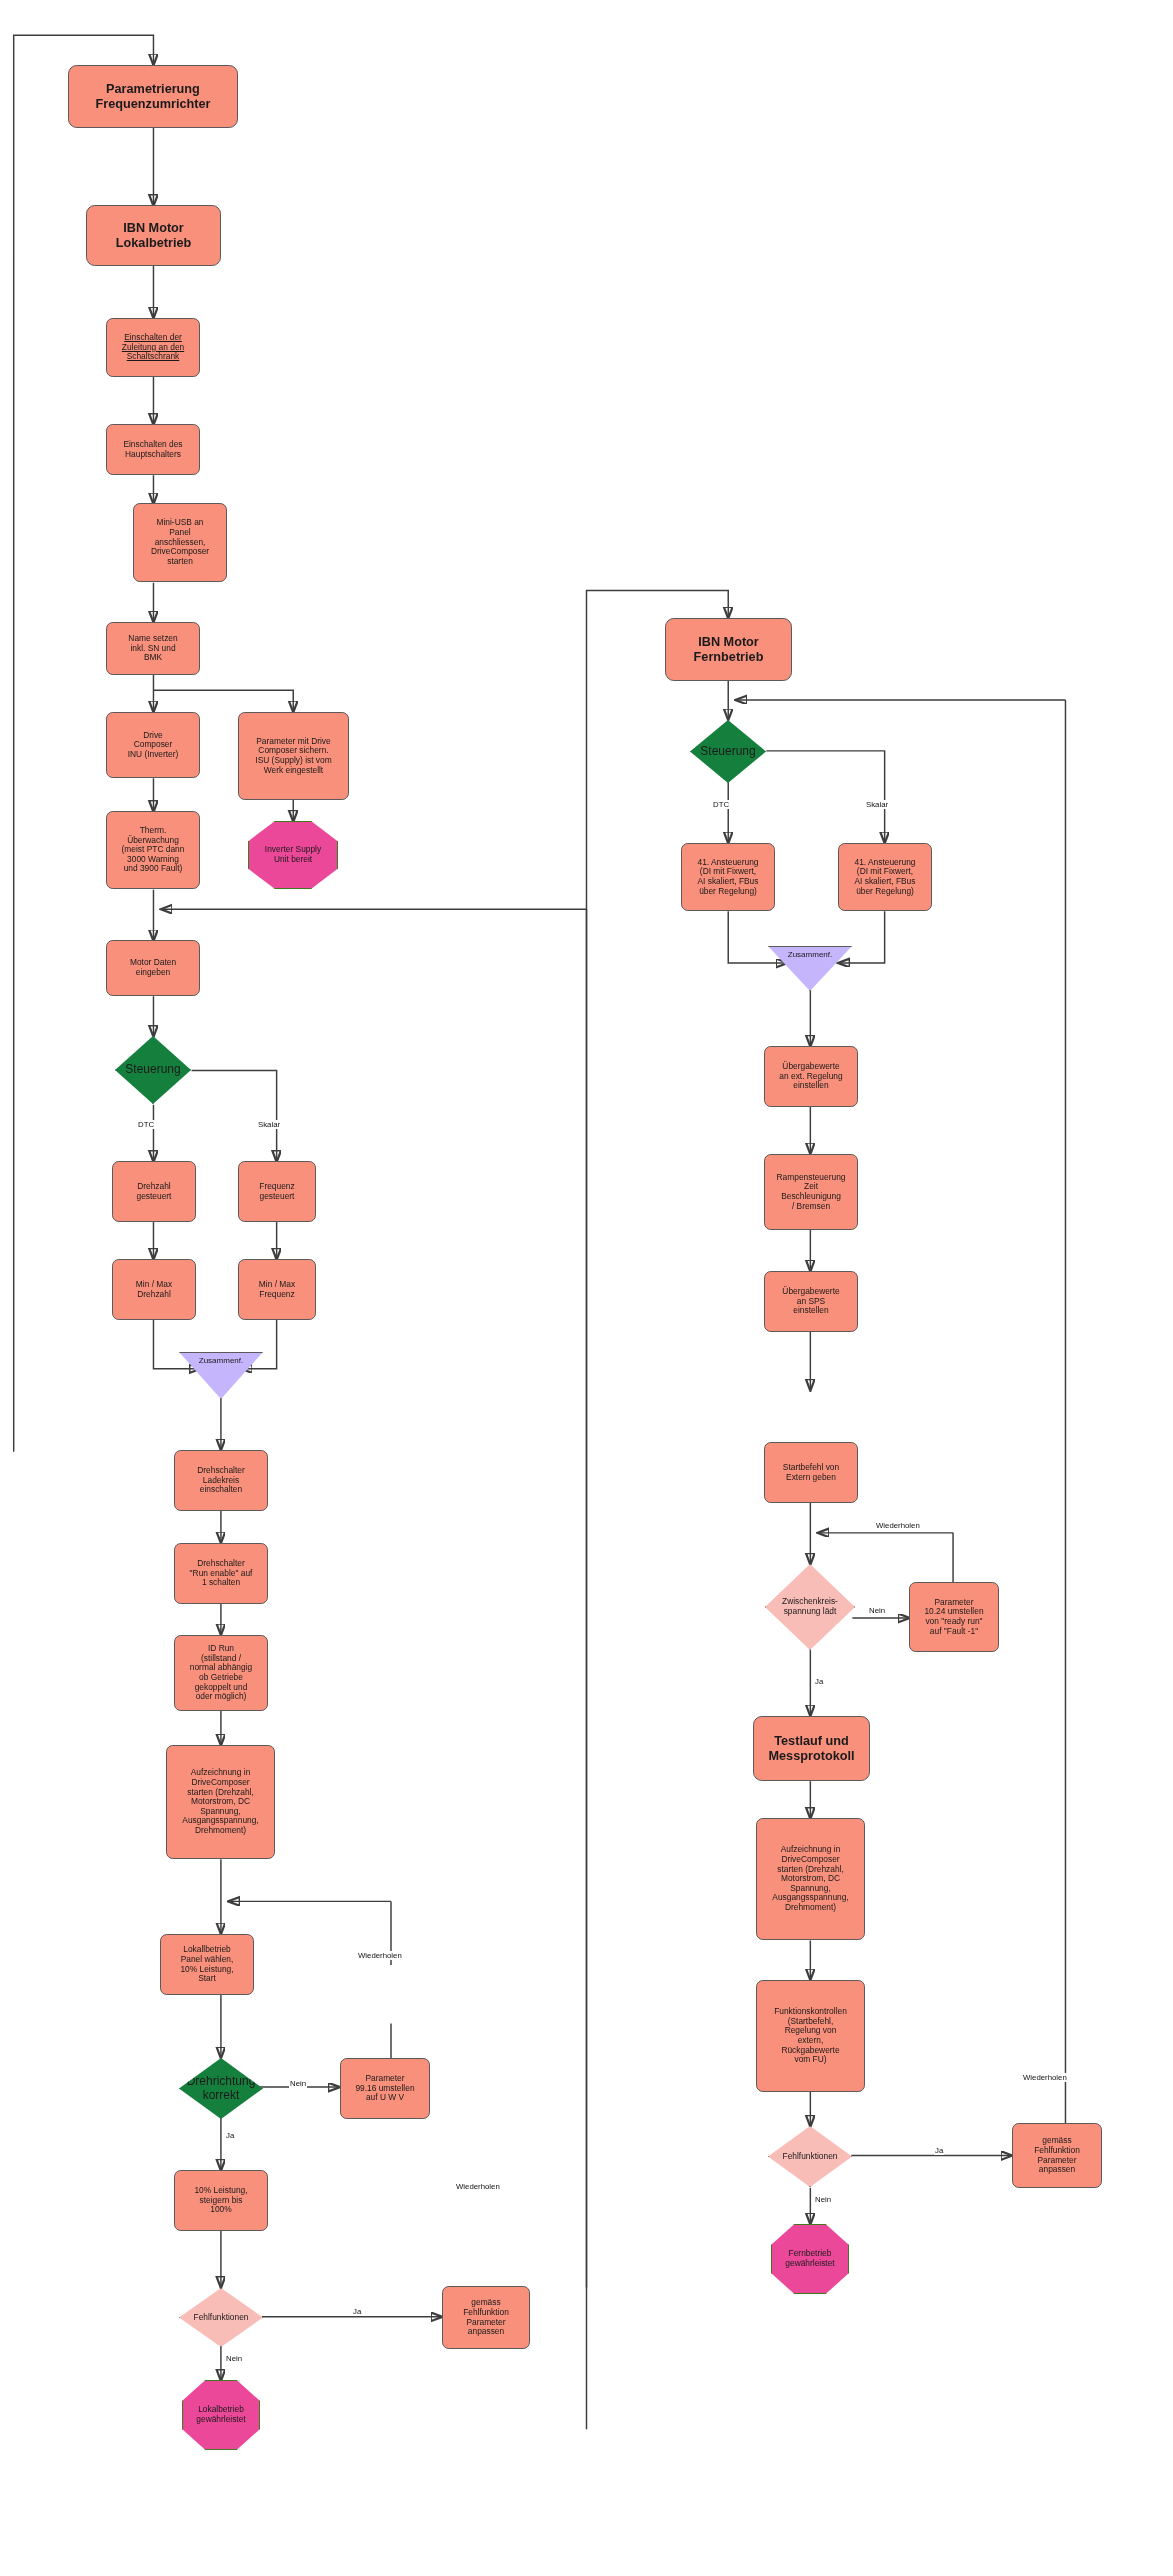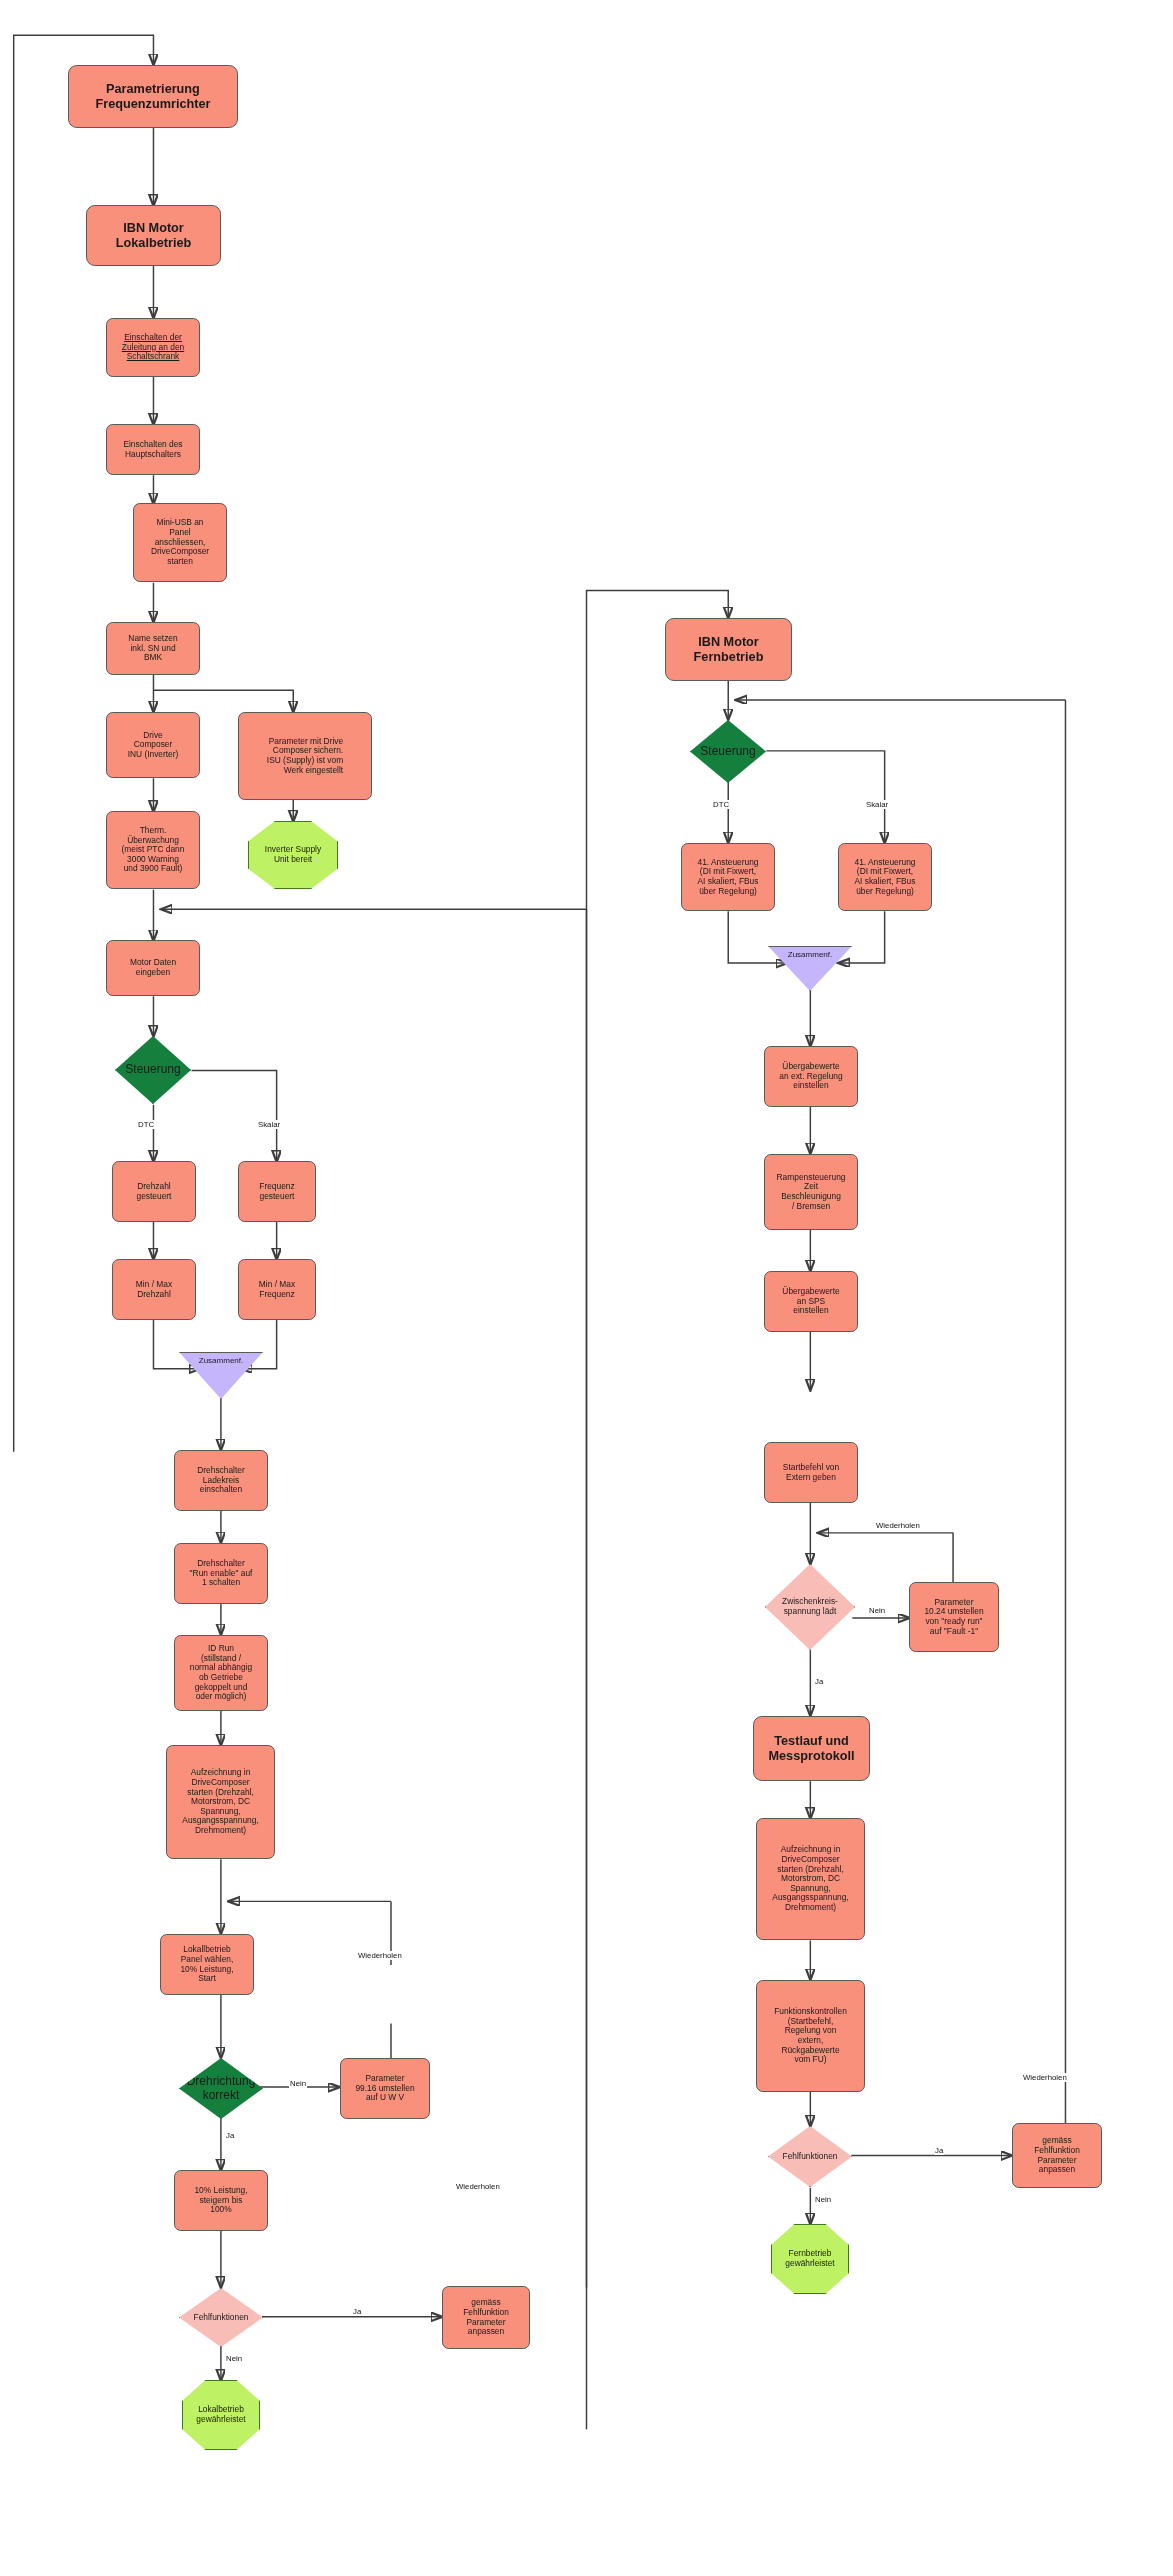--- a/index.html
+++ b/index.html
@@ -14,21 +14,21 @@
   .proc.big{font-size:12.7px;font-weight:bold;border-radius:8.8px;}
 
   .dec{background:#15803d;border:1.4px solid #5a5a5a;font-size:12px;
        clip-path:polygon(50% 0,100% 50%,50% 100%,0 50%);text-align:center;}
   .dec-pink{background:#f9bdb8;border:1.4px solid #5a5a5a;font-size:8.4px;
        clip-path:polygon(50% 0,100% 50%,50% 100%,0 50%);}
 
   .tri{background:#c4b5fd;border:1.4px solid #5a5a5a;font-size:8px;
        clip-path:polygon(0 0,100% 0,50% 100%);align-items:flex-start;padding-top:2.9px;}
 
-  .oct{background:#bef264;border:1.4px solid #3f7b1c;font-size:8.4px;
+  .oct{background:#ec4899;border:1.4px solid #3f7b1c;font-size:8.4px;
        clip-path:polygon(30% 0,70% 0,100% 30%,100% 70%,70% 100%,30% 100%,0 70%,0 30%);}
 
   .lbl{position:absolute;font-size:7.8px;color:#111;background:#fff;padding:0 1px;
        white-space:nowrap;}
 
   svg.wires{position:absolute;left:0;top:0;width:1173px;height:2576px;pointer-events:none;}
   svg.wires path,svg.wires line{stroke:#3d3d3d;stroke-width:1.5;fill:none;}
 </style>
 </head>
 <body>
@@ -150,21 +150,21 @@
 starten</div>
 
   <div class="node proc" style="left:106px;top:622px;width:94px;height:53px;">Name setzen
 inkl. SN und
 BMK</div>
 
   <div class="node proc" style="left:106px;top:712px;width:94px;height:66px;">Drive
 Composer
 INU (Inverter)</div>
 
-  <div class="node proc" style="left:238px;top:712px;width:134px;height:88px;text-align:right;">Parameter mit Drive
+  <div class="node proc" style="left:238px;top:712px;width:111px;height:88px;">Parameter mit Drive
 Composer sichern.
 ISU (Supply) ist vom
 Werk eingestellt</div>
 
   <div class="node oct" style="left:248px;top:821px;width:90px;height:68px;">Inverter Supply
 Unit bereit</div>
 
   <div class="node proc" style="left:106px;top:811px;width:94px;height:78px;">Therm.
 Überwachung
 (meist PTC dann

